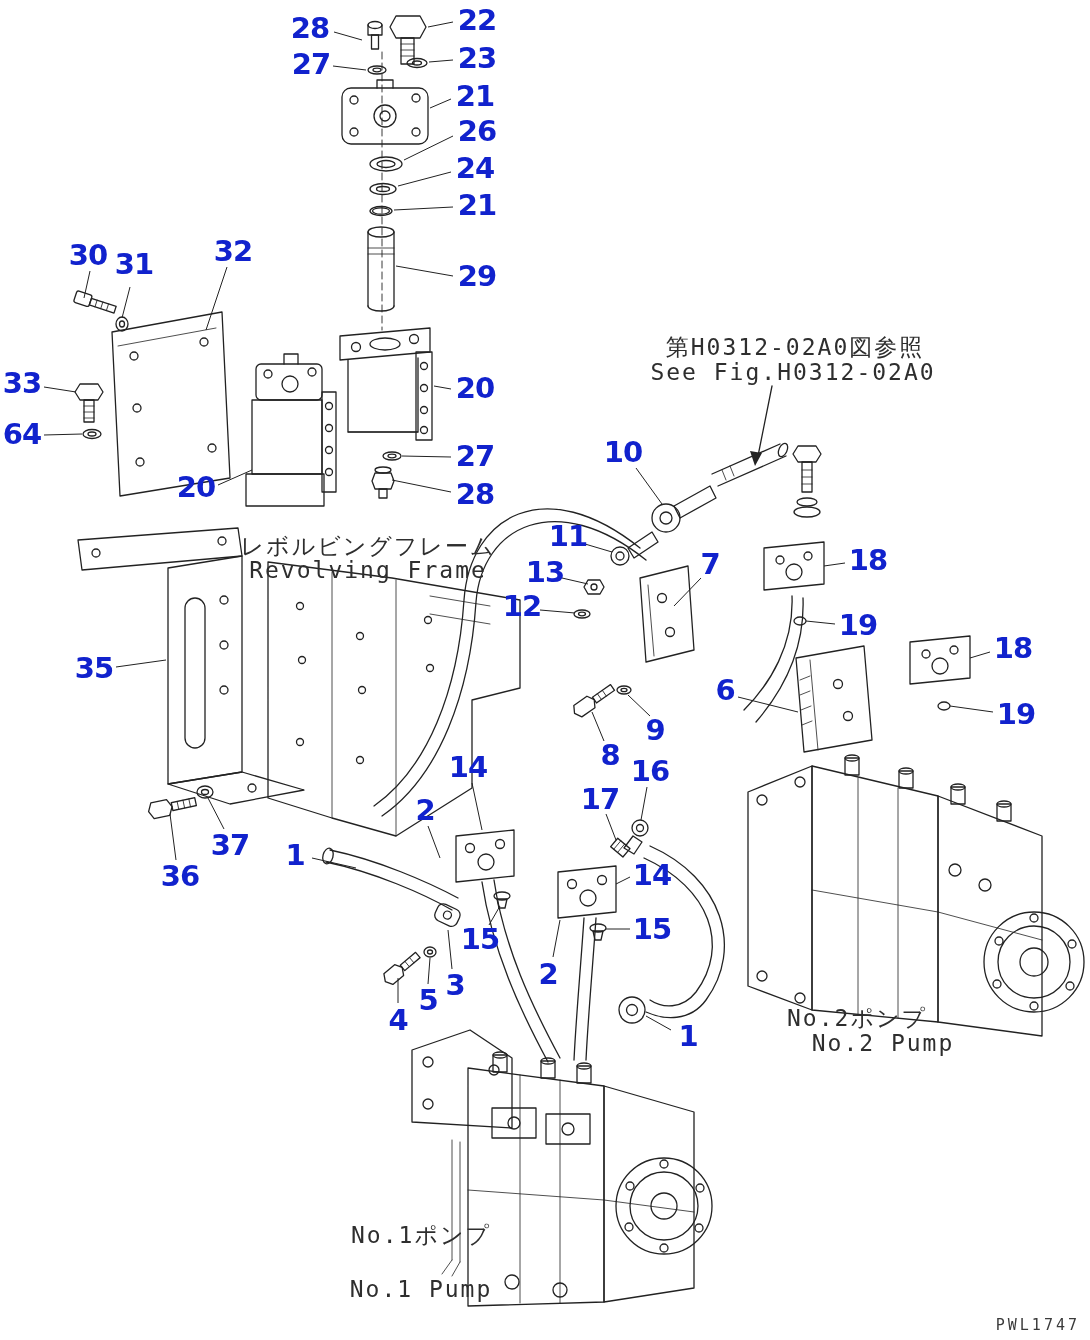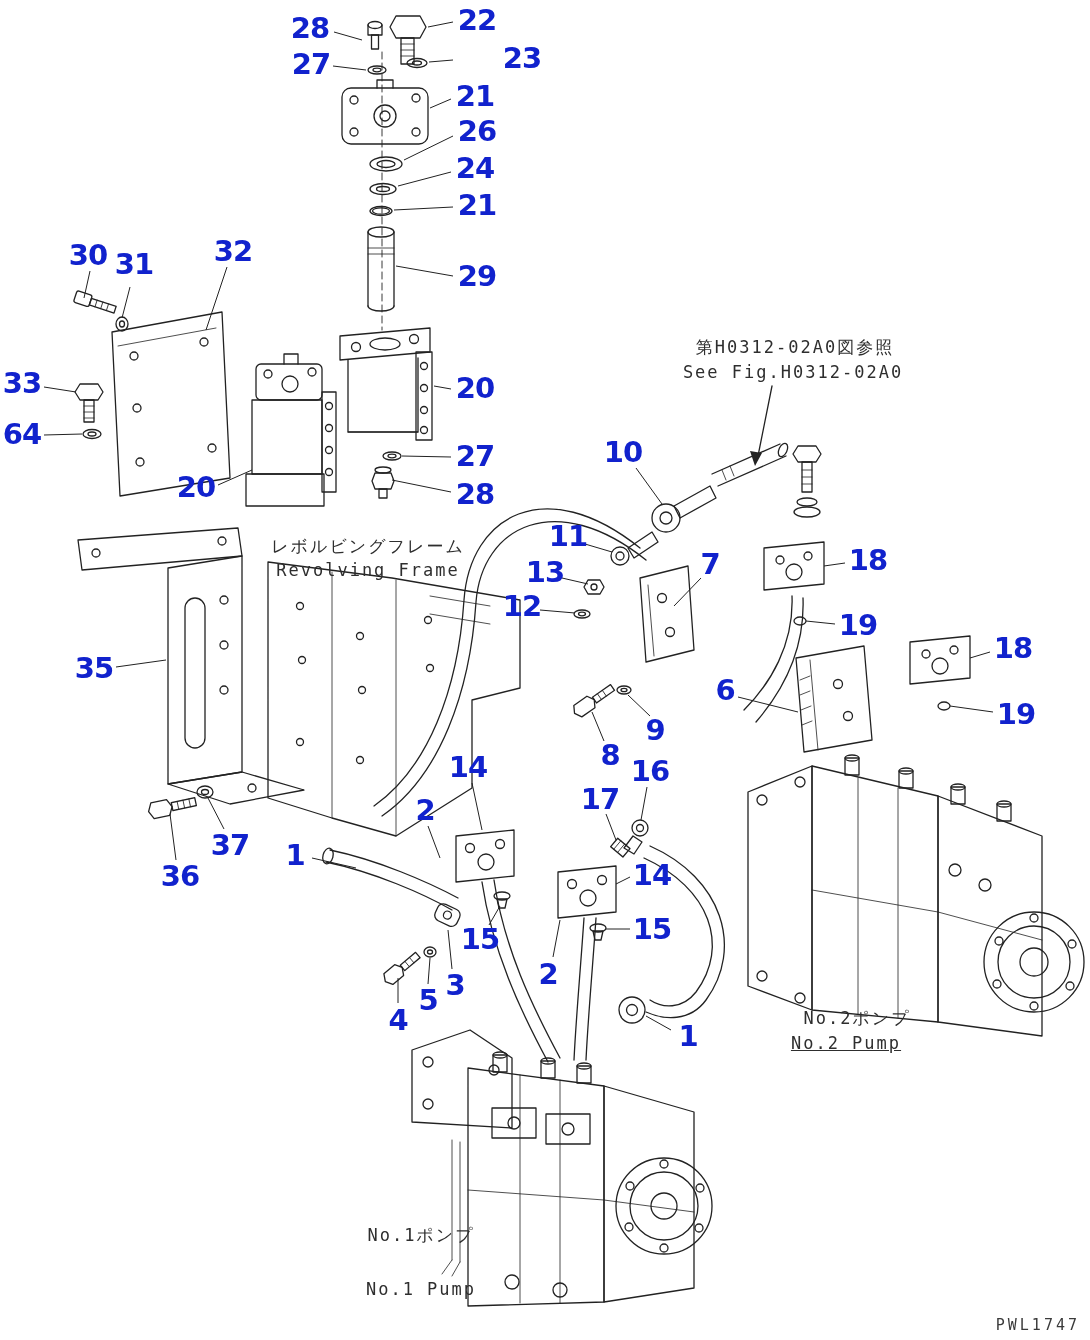--- a/index.html
+++ b/index.html
@@ -15,21 +15,21 @@
   .art .fillk { fill:#222; stroke:none; }
   #leaders line { stroke:#222; stroke-width:1; }
   .callout {
     position:absolute; transform:translate(-50%,-50%);
     font-family:"DejaVu Sans", sans-serif; font-weight:bold;
     font-size:29px; color:var(--accent,#1122cd); letter-spacing:-1px;
     white-space:nowrap;
   }
   .diagram-text {
     position:absolute; transform:translate(-50%,-50%);
-    font-family:"DejaVu Sans Mono", monospace; font-size:17px;
+    font-family:"DejaVu Sans Mono", monospace; font-size:23px;
     color:#2e2e2e; white-space:nowrap; letter-spacing:2px;
   }
   .doc-code {
     position:absolute; right:10px; bottom:6px;
     font-family:"DejaVu Sans Mono", monospace; font-size:15px;
     color:#3a3a3a; letter-spacing:3px;
   }
 </style>
 </head>
 <body>
@@ -495,21 +495,21 @@
       <line x1="398" y1="1003" x2="398" y2="978"></line>
       <line x1="553" y1="957" x2="560" y2="920"></line>
       <line x1="630" y1="929" x2="606" y2="929"></line>
       <line x1="671" y1="1030" x2="646" y2="1016"></line>
     </svg>
 
   <div>
       <div class="callout" style="left: 310px; top: 28px;">28</div>
       <div class="callout" style="left: 477px; top: 20px;">22</div>
       <div class="callout" style="left: 311px; top: 64px;">27</div>
-      <div class="callout" style="left: 477px; top: 58px; margin-left: 45px;">23</div>
+      <div class="callout" style="left: 477px; top: 58px;">23</div>
       <div class="callout" style="left: 475px; top: 96px;">21</div>
       <div class="callout" style="left: 477px; top: 131px;">26</div>
       <div class="callout" style="left: 475px; top: 168px;">24</div>
       <div class="callout" style="left: 477px; top: 205px;">21</div>
       <div class="callout" style="left: 477px; top: 276px;">29</div>
       <div class="callout" style="left: 88px; top: 255px;">30</div>
       <div class="callout" style="left: 134px; top: 264px;">31</div>
       <div class="callout" style="left: 233px; top: 251px;">32</div>
       <div class="callout" style="left: 22px; top: 383px;">33</div>
       <div class="callout" style="left: 22px; top: 434px;">64</div>
@@ -547,20 +547,20 @@
       <div class="callout" style="left: 688px; top: 1036px;">1</div>
     </div>
 
   <div class="diagram-text" style="left:795px; top:347px;">第H0312-02A0図参照</div>
   <div class="diagram-text" style="left:793px; top:372px;">See Fig.H0312-02A0</div>
 
   <div class="diagram-text" style="left:368px; top:546px;">レボルビングフレーム</div>
   <div class="diagram-text" style="left:368px; top:570px;">Revolving Frame</div>
 
   <div class="diagram-text" style="left:857px; top:1018px;">No.2ポンプ</div>
-  <div class="diagram-text" style="left:846px; top:1043px;text-decoration:underline;">No.2 Pump</div>
+  <div class="diagram-text" style="left:883px; top:1043px;">No.2 Pump</div>
 
   <div class="diagram-text" style="left:421px; top:1235px;">No.1ポンプ</div>
   <div class="diagram-text" style="left:421px; top:1289px;">No.1 Pump</div>
 
   <div class="doc-code">PWL1747</div>
 
 </div>
 
 </body></html>

